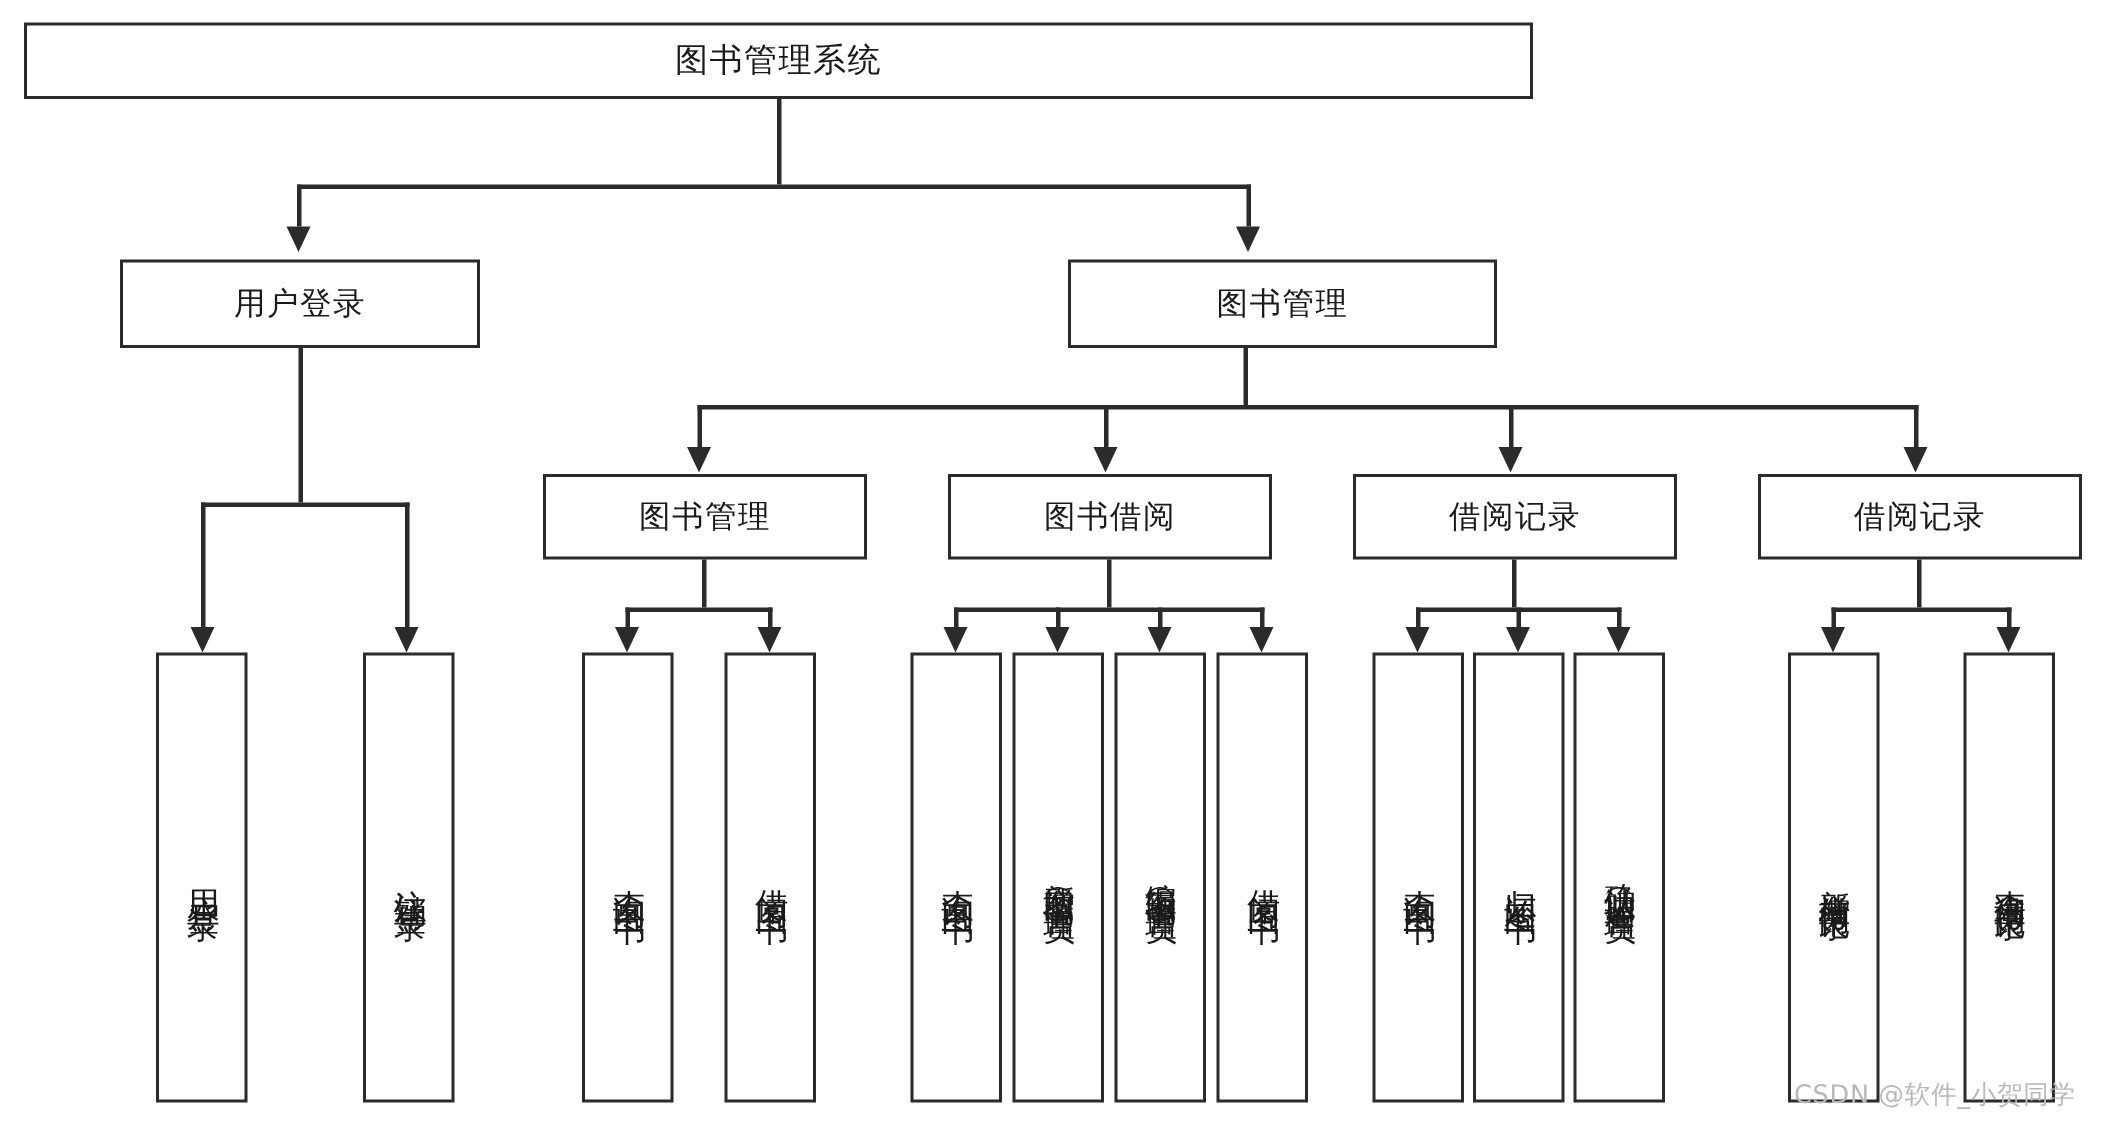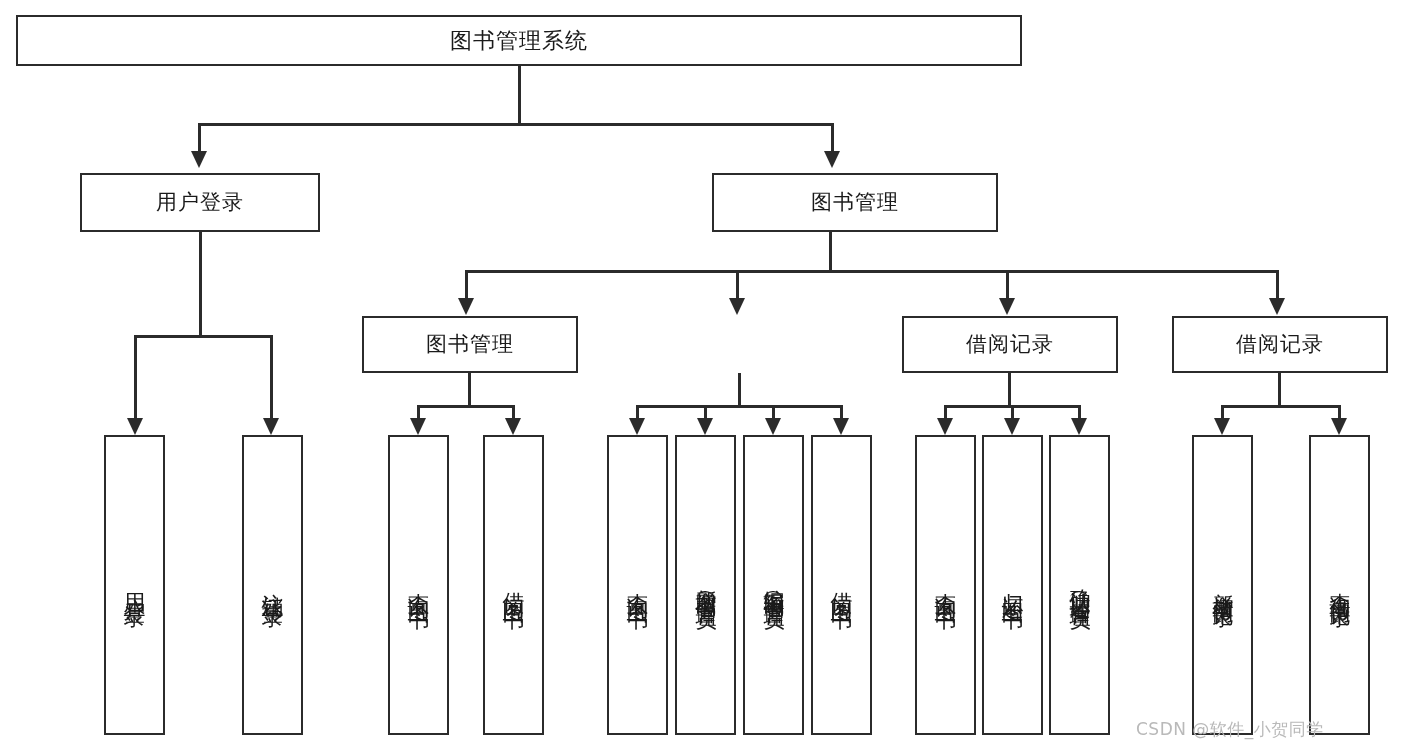--- a/index.html
+++ b/index.html
@@ -126,20 +126,23 @@
   <div class="edge-v" style="left:1276px;top:270px;height:28px;"></div>
   <div class="arrow" style="left:458px;top:298px;"></div>
   <div class="arrow" style="left:729px;top:298px;"></div>
   <div class="arrow" style="left:999px;top:298px;"></div>
   <div class="arrow" style="left:1269px;top:298px;"></div>
 
   <div class="node horiz" style="left:362px;top:316px;width:216px;height:57px;">
     <span class="label">图书管理</span>
   </div>
 
+  <div class="node horiz" style="left:632px;top:316px;width:216px;height:57px;">
+    <span class="label">图书借阅</span>
+  </div>
 
   <div class="node horiz" style="left:902px;top:316px;width:216px;height:57px;">
     <span class="label">借阅记录</span>
   </div>
 
   <div class="node horiz" style="left:1172px;top:316px;width:216px;height:57px;">
     <span class="label">借阅记录</span>
   </div>
 
   <div class="edge-v" style="left:468px;top:373px;height:32px;"></div>
@@ -221,15 +224,15 @@
   </div>
 
   <div class="node vert long" style="left:1192px;top:435px;width:61px;height:300px;">
     <span class="label">新增借阅记录</span>
   </div>
 
   <div class="node vert long" style="left:1309px;top:435px;width:61px;height:300px;">
     <span class="label">查询借阅记录</span>
   </div>
 
-  <div id="watermark" style="left:1136px;top:718px;">CSDN @软件_小贺同学</div>
+  <div id="watermark" style="left:1196px;top:718px;">CSDN @软件_小贺同学</div>
 
 </div>
 
 </body></html>

